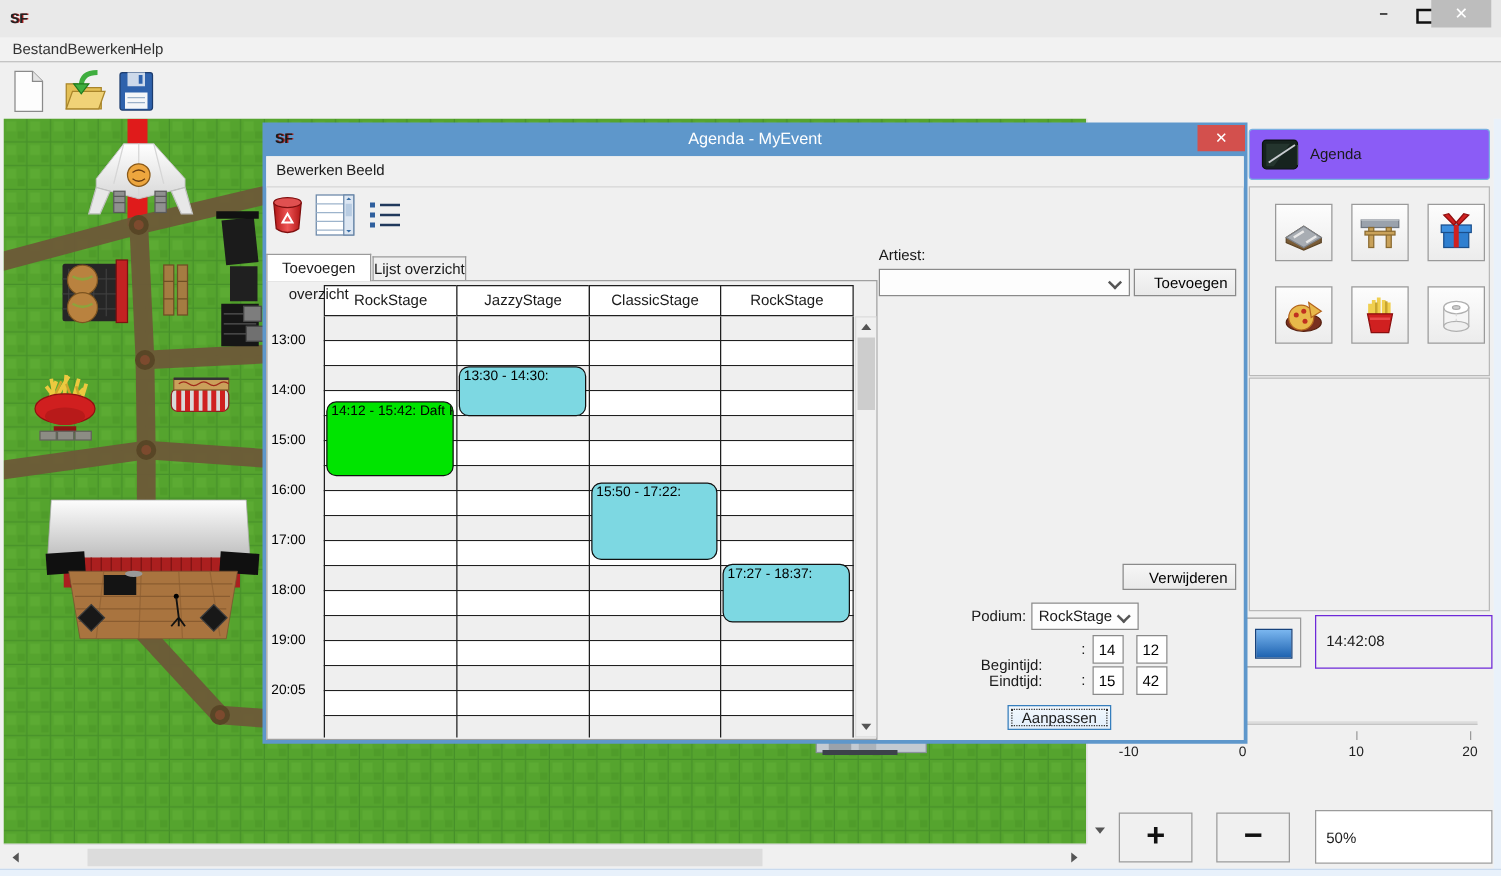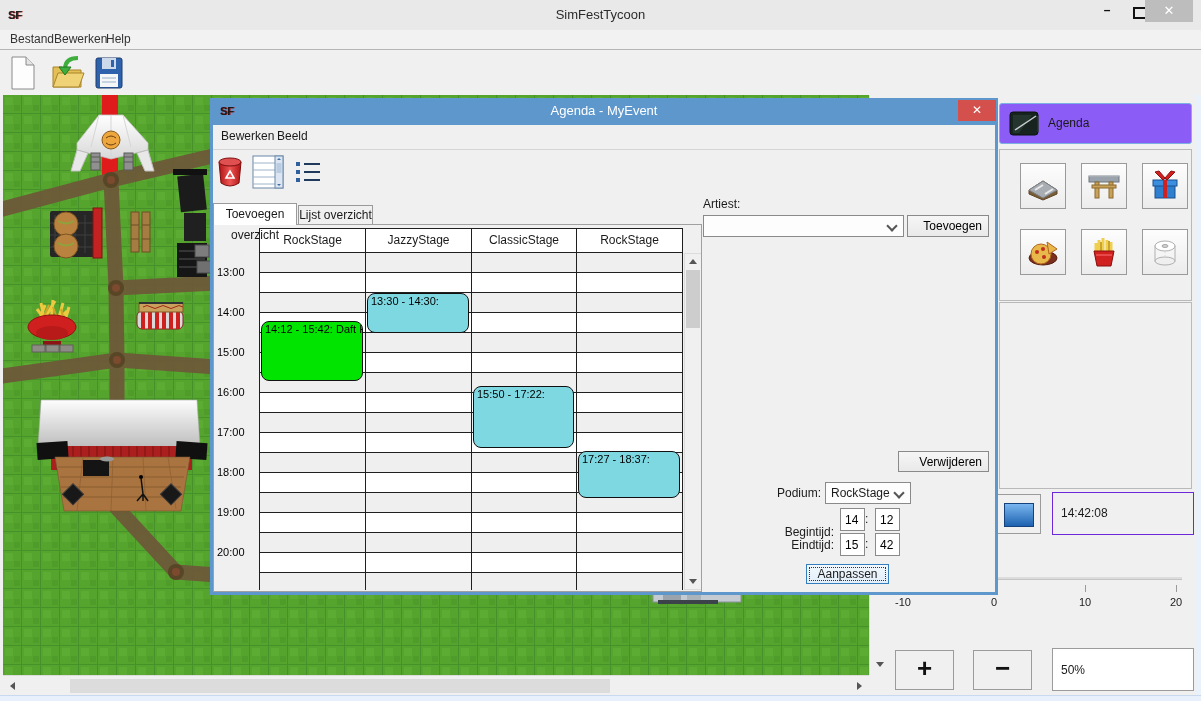--- a/index.html
+++ b/index.html
@@ -79,33 +79,32 @@
   .lab{position:absolute;font-size:12px;color:#1a1a1a;}
   .combo{position:absolute;border:1px solid #8a8a8a;background:#fdfdfd;box-sizing:border-box;}
   .combo .val{position:absolute;left:5px;top:3px;font-size:12px;}
   .chev{position:absolute;right:7px;top:6px;width:6px;height:6px;border-right:2px solid #555;border-bottom:2px solid #555;
         transform:rotate(45deg);}
   .btn{position:absolute;border:1px solid #8a8a8a;background:linear-gradient(#f6f6f6,#e9e9e9);font-size:12px;
        text-align:right;box-sizing:border-box;font-family:inherit;}
   .listbox{position:absolute;left:490px;top:114px;width:286px;height:204px;background:#fff;border:1px solid #8a8a8a;box-sizing:border-box;}
   .listbox .item{padding:3px 5px;font-size:12px;}
   .tfield{position:absolute;width:25px;height:23px;border:1px solid #8a8a8a;box-sizing:border-box;background:#fff;
-          font-size:12px;padding:0 0 0 4px;font-family:inherit;}
+          font-size:12px;padding:0 0 0 4px;font-family:inherit;margin-left:34px;}
   .apply{position:absolute;left:593px;top:439px;width:83px;height:20px;border:1px solid #357ebd;
          background:linear-gradient(#f2f8fd,#e2eefa);font-size:12px;line-height:18px;text-align:center;
          outline:1px dotted #333;outline-offset:-4px;box-sizing:border-box;}
 </style>
 </head>
 <body>
 
 <div class="app">
 
   <div class="titlebar">
     <div class="sf-logo">SF</div>
-    <div class="win-title">SimFestTycoon</div>
     <div class="win-min">–</div>
     <div class="win-max">
         <span></span>
       </div>
     <div class="win-close">✕</div>
   </div>
 
   <div class="menubar">
     <span class="menu-item" style="left:10px">Bestand</span>
     <span class="menu-item" style="left:54px">Bewerken</span>
@@ -456,21 +455,21 @@
           <div class="tl-head" style="left: 151px; width: 107px;">JazzyStage</div>
           <div class="tl-head" style="left: 257px; width: 106px;">ClassicStage</div>
           <div class="tl-head" style="left: 362px; width: 107px;">RockStage</div>
           <div class="tl-time" style="top: 41px;">13:00</div>
           <div class="tl-time" style="top: 81px;">14:00</div>
           <div class="tl-time" style="top: 121px;">15:00</div>
           <div class="tl-time" style="top: 161px;">16:00</div>
           <div class="tl-time" style="top: 201px;">17:00</div>
           <div class="tl-time" style="top: 241px;">18:00</div>
           <div class="tl-time" style="top: 281px;">19:00</div>
-          <div class="tl-time" style="top: 321px;">20:00</div>
+          <div class="tl-time" style="top: 321px;">20:05</div>
           <div class="tl-event" style="left: 47px; width: 102px; top: 96px; height: 60px; background: rgb(0, 228, 0);">14:12 - 15:42: Daft Punk</div>
           <div class="tl-event" style="left: 153px; width: 102px; top: 68px; height: 40px; background: rgb(125, 216, 226);">13:30 - 14:30:</div>
           <div class="tl-event" style="left: 259px; width: 101px; top: 161.333px; height: 61.3333px; background: rgb(125, 216, 226);">15:50 - 17:22:</div>
           <div class="tl-event" style="left: 364px; width: 102px; top: 226px; height: 46.6667px; background: rgb(125, 216, 226);">17:27 - 18:37:</div>
         </div>
 
       <span class="lab" style="left:490px;top:72px">Artiest:</span>
       <div class="combo" style="left:490px;top:90px;width:201px;height:22px">
         <span class="val"></span>
         <span class="chev"></span>

